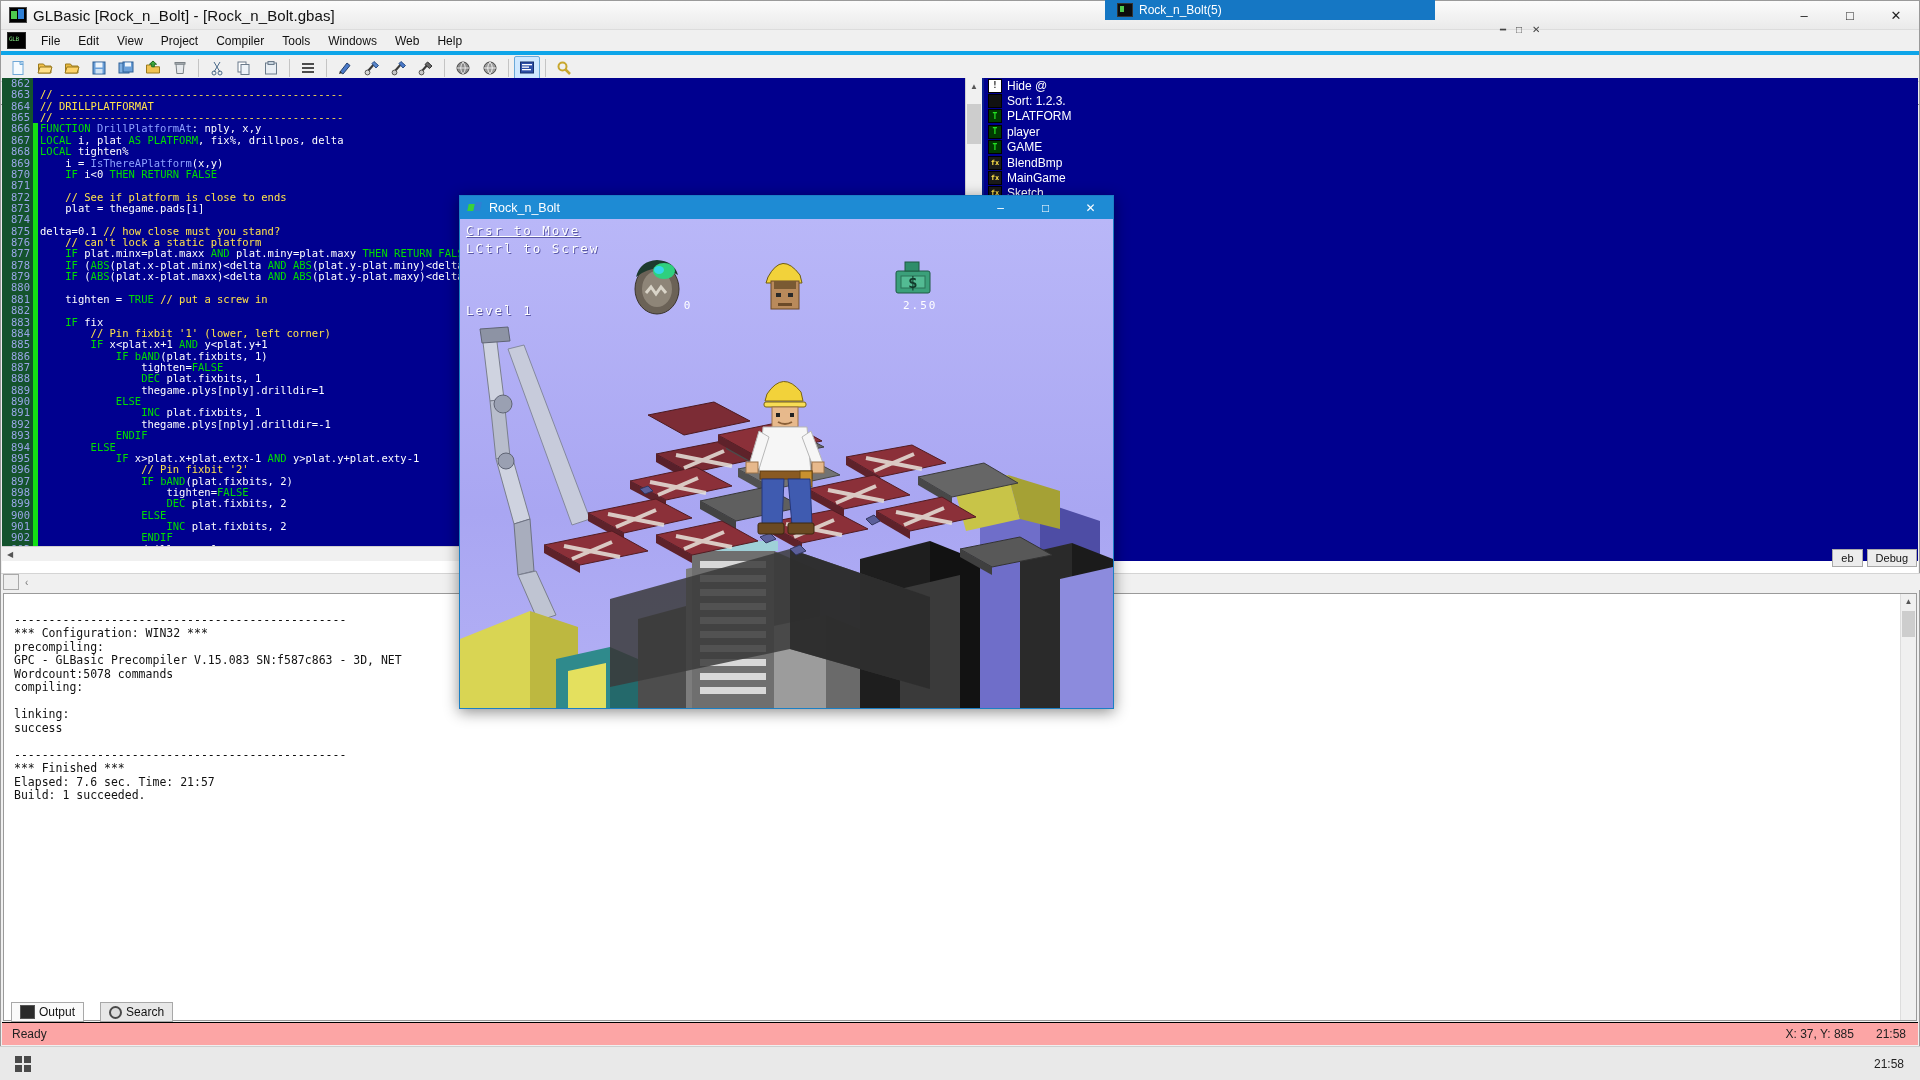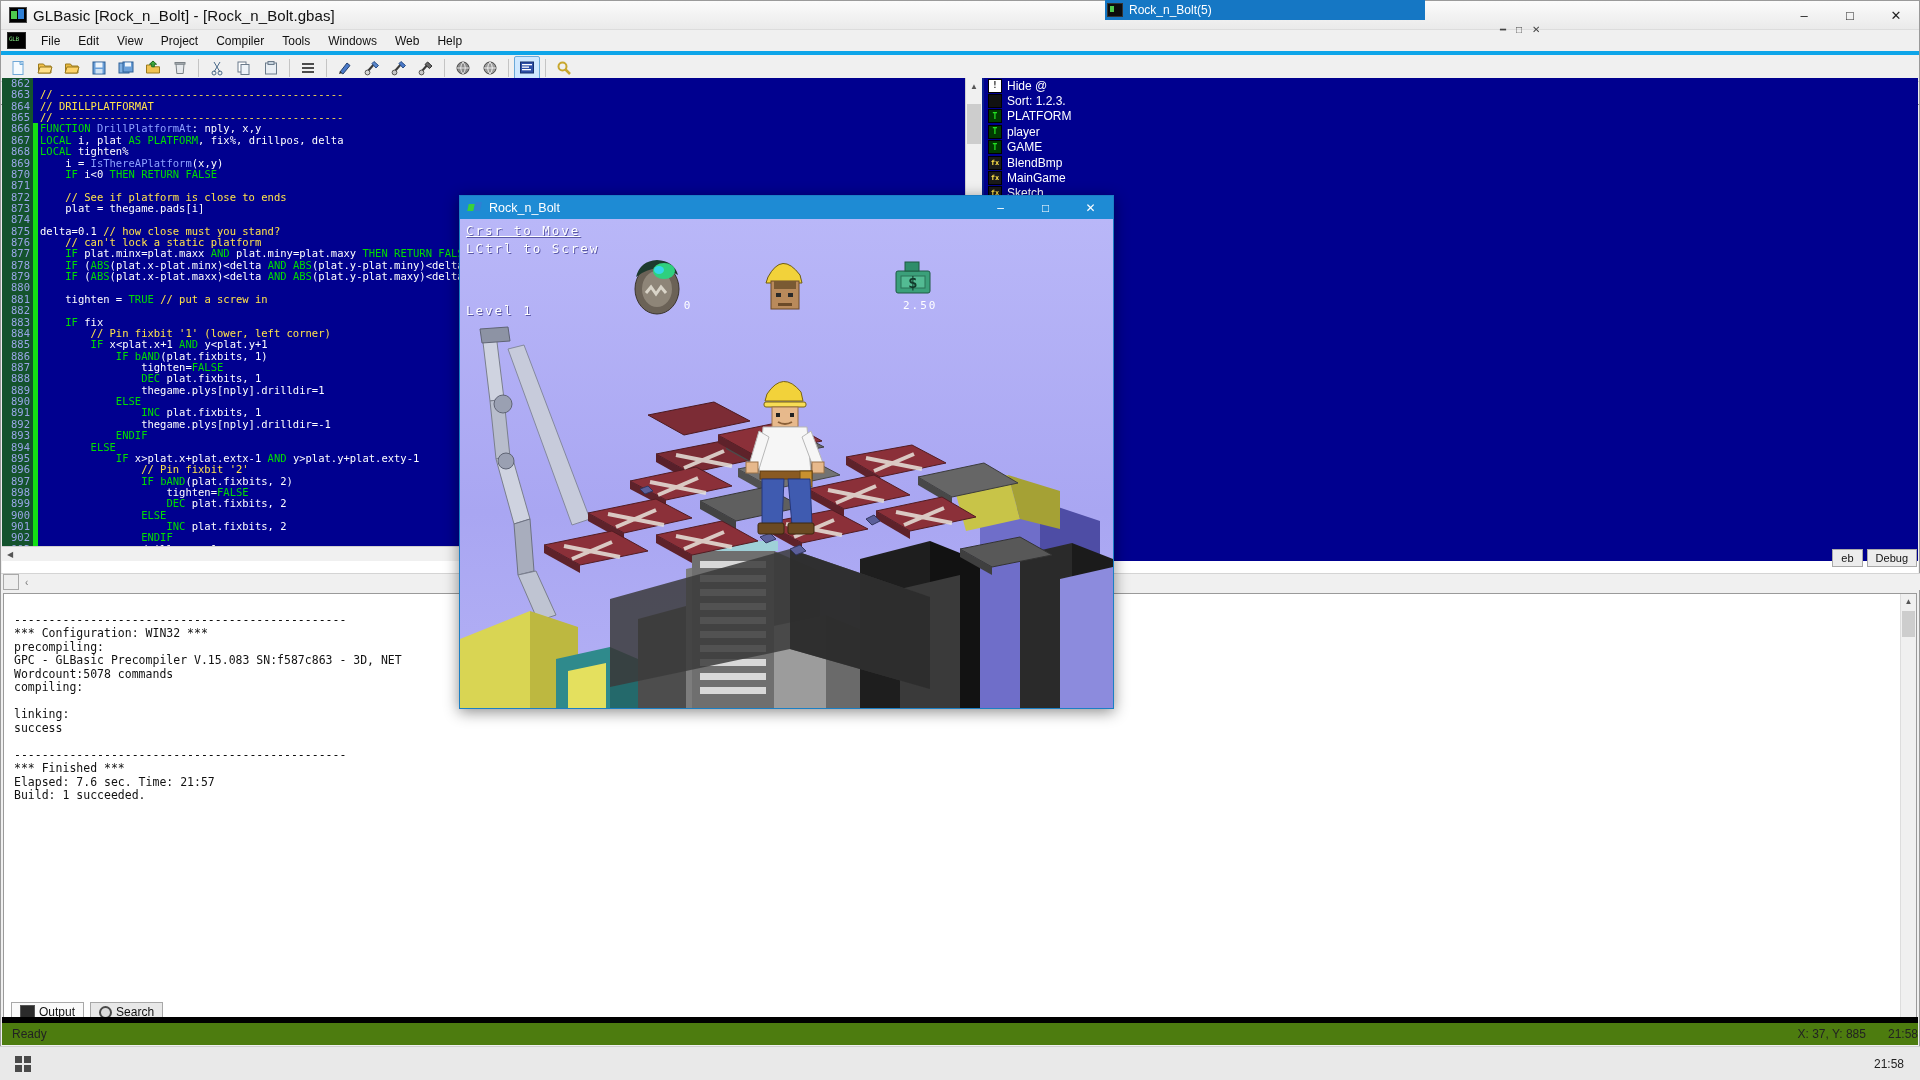--- a/index.html
+++ b/index.html
@@ -97,40 +97,40 @@
   
   .outpanel{position:absolute;left:2px;top:592px;right:2px;height:428px;background:#fff;
      border:1px solid #9a9a9a;box-sizing:border-box;}
   .outtext{padding:8px 10px;font-family:"DejaVu Sans Mono",monospace;font-size:11.5px;
      color:#111;line-height:13.5px;white-space:pre;}
   .out-vscroll{position:absolute;right:0;top:0;width:15px;height:100%;background:#f0f0f0;border-left:1px solid #ddd;}
   .out-vscroll .thumb{position:absolute;left:1px;top:17px;width:13px;height:26px;background:#cdcdcd;}
   .out-vscroll .arr{height:15px;display:flex;align-items:center;justify-content:center;font-size:8px;color:#555;}
 
   
-  .outtabs{position:absolute;left:2px;bottom:24px;height:20px;display:flex;align-items:flex-start;gap:6px;padding-left:8px;}
+  .outtabs{position:absolute;left:2px;bottom:24px;height:20px;display:flex;align-items:flex-start;gap:16px;padding-left:8px;}
   .otab{display:flex;align-items:center;gap:4px;font-size:12px;color:#111;padding:2px 8px;
      border:1px solid #a8a8a8;background:#e8e8e8;}
   .otab.sel{background:#fafafa;}
   .otab .oi{width:13px;height:12px;background:#2b2b2b;border:1px solid #555;}
   .otab .oi.mag{background:#dcdcdc;border-radius:50%;border:2px solid #4a4a4a;width:9px;height:9px;}
 
   
-  .statusbar{position:absolute;left:1px;right:1px;bottom:1px;height:22px;background:#4d7c0f;
-     border-top:6px solid #000000;display:flex;align-items:center;font-size:12px;color:#222;}
+  .statusbar{position:absolute;left:1px;right:1px;bottom:1px;height:22px;background:#fca5a5;
+     border-top:1px solid #000000;display:flex;align-items:center;font-size:12px;color:#222;}
   .statusbar .left{padding-left:10px;}
-  .statusbar .right{margin-left:auto;padding-right:0;display:flex;gap:22px;}
+  .statusbar .right{margin-left:auto;padding-right:12px;display:flex;gap:22px;}
 
   
   .debugstrip{position:absolute;right:2px;top:548px;display:flex;gap:4px;align-items:center;margin-left:36px;}
   .dbtn{font-size:11px;color:#111;padding:2px 8px;border:1px solid #a9a9a9;background:#ececec;}
 
   
   .tskwin{position:absolute;left:1105px;top:0;width:318px;height:20px;background:#1577c4;
-      display:flex;align-items:center;gap:6px;padding-left:2px;color:#fff;font-size:12px;}
+      display:flex;align-items:center;gap:6px;padding-left:12px;color:#fff;font-size:12px;}
   .tskwin .ti{width:14px;height:12px;background:#0d0d0d;border:1px solid #333;position:relative;}
   .tskwin .ti::after{content:"";position:absolute;left:2px;top:2px;width:4px;height:6px;background:#4ec94e;}
   .tskwin-btns{position:absolute;left:1500px;top:24px;display:flex;gap:10px;font-size:10px;color:#444;}
 
   
   .game{position:absolute;left:459px;top:195px;width:655px;height:514px;
      border:1px solid #1b7fc4;box-sizing:border-box;background:#b0aef5;
      box-shadow:0 3px 14px rgba(0,0,0,.45);}
   .game-title{height:23px;background:#1e8bd4;display:flex;align-items:center;color:#fff;font-size:12.5px;}
   .game-title .gi{width:15px;height:13px;margin:0 6px 0 8px;position:relative;}

